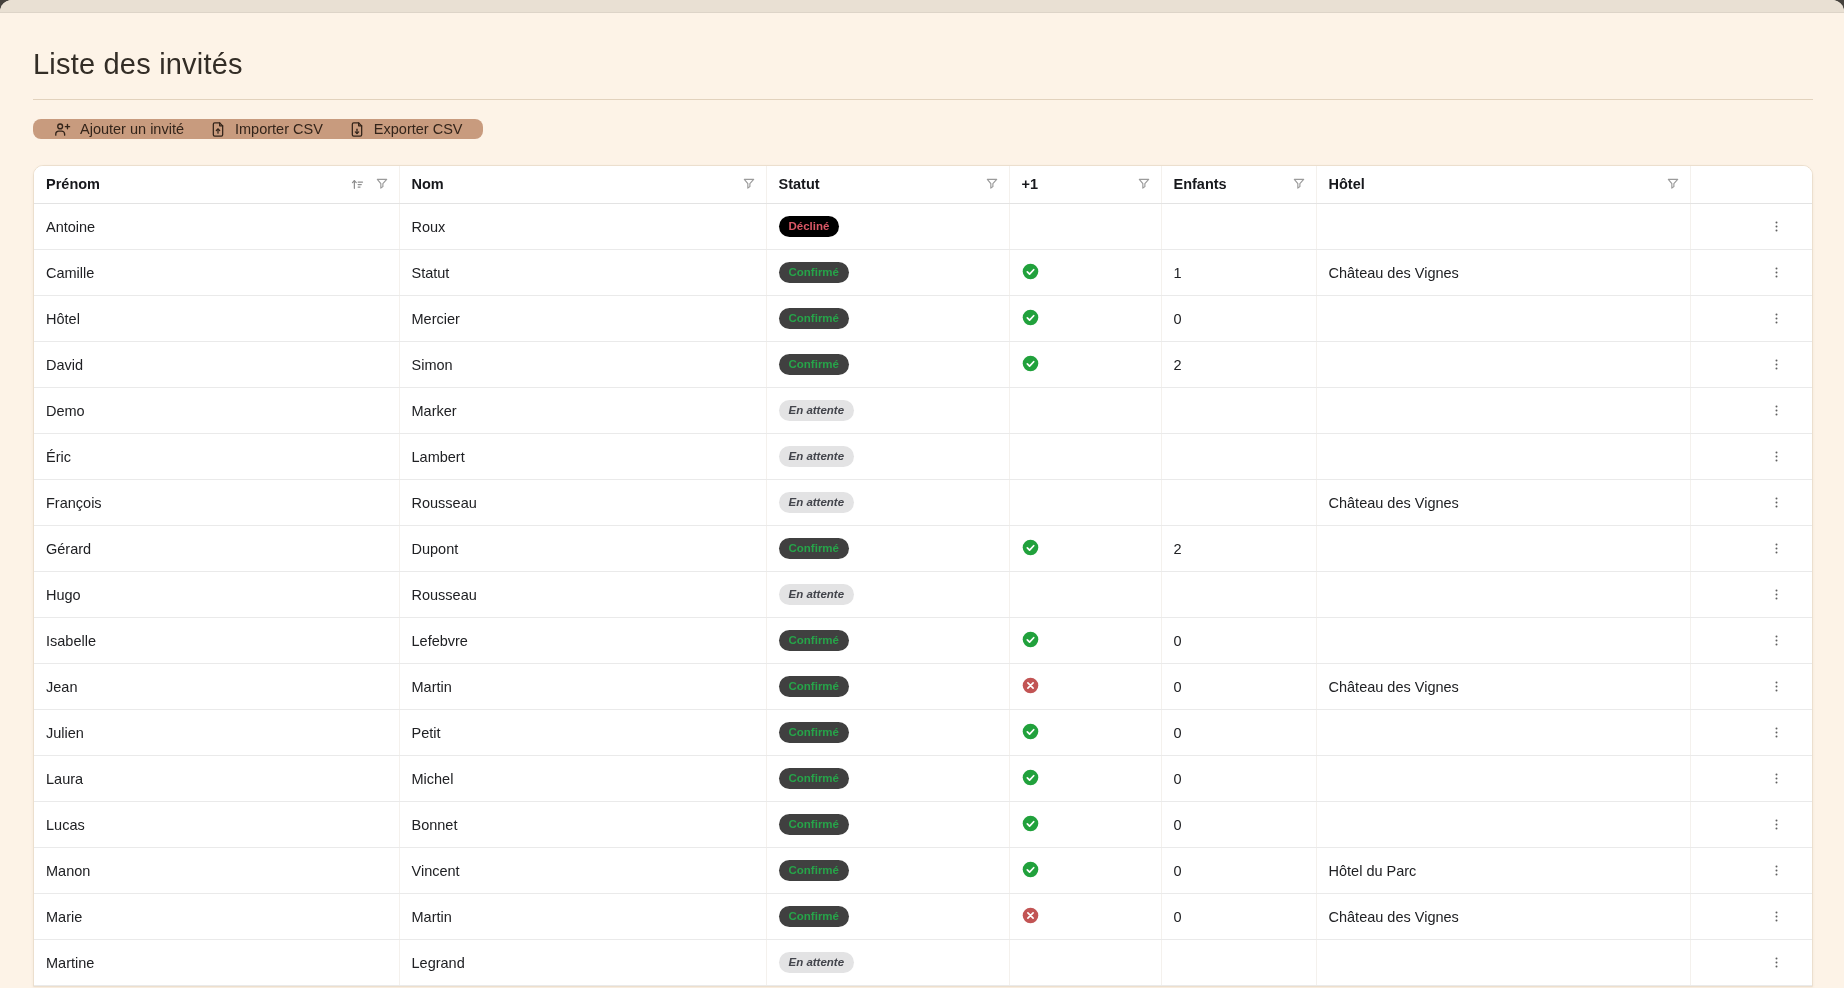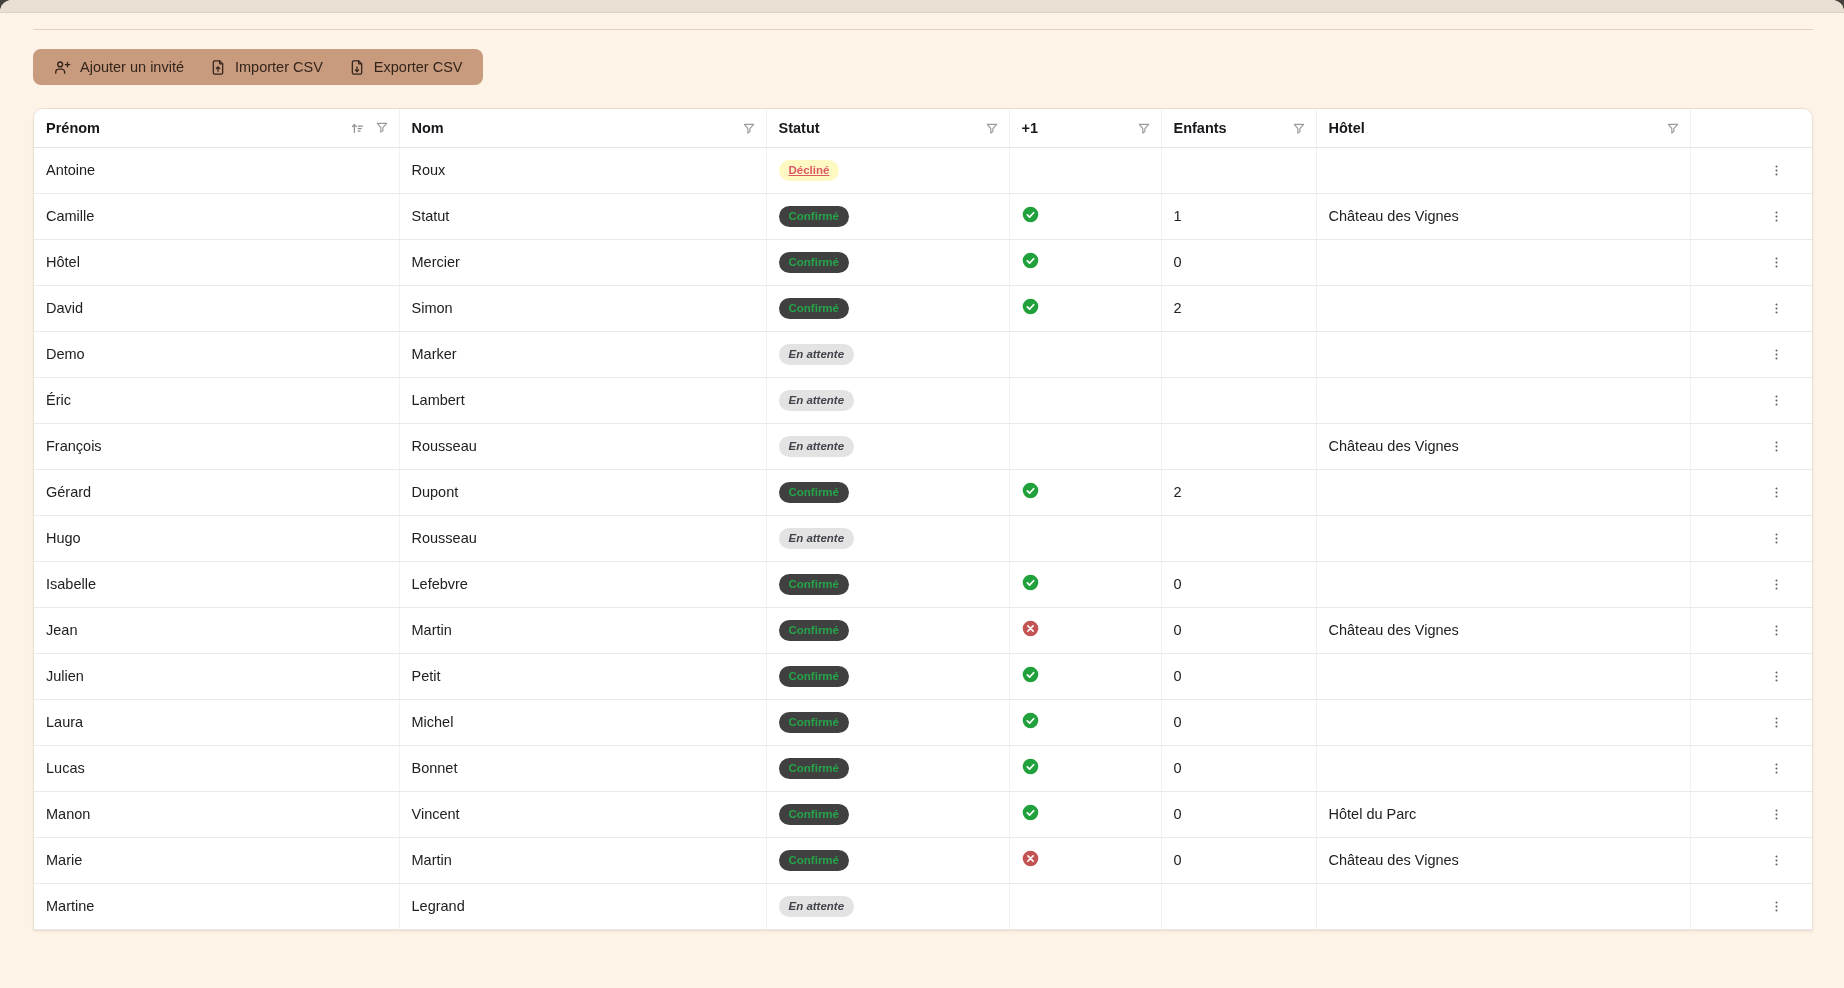--- a/index.html
+++ b/index.html
@@ -12,21 +12,21 @@
   }
   .top-strip{height:13px;background:#e9e0d3;border-bottom:1px solid rgba(0,0,0,0.05);}
   .content{padding:0 31px 0 33px;}
   .page-title{
     margin:32px 0 0 0;font-size:29px;line-height:38px;font-weight:400;
     color:#332d26;letter-spacing:.2px;
   }
   .title-divider{border:none;border-top:1px solid #e2d2bd;margin:16px 0 0 0;}
   
   .toolbar{
-    display:inline-flex;align-items:center;margin-top:19px;height:36px;
+    display:inline-flex;align-items:center;margin-top:19px;height:20px;
     background:#c89b7e;border-radius:8px;padding:0 8px;
   }
   .toolbar-btn{
     display:inline-flex;align-items:center;gap:9px;border:none;background:transparent;
     font-family:inherit;font-size:14.5px;color:#33241a;padding:0 13px;height:36px;
     cursor:pointer;white-space:nowrap;
   }
   .toolbar-btn svg{flex:0 0 auto;}
   
   .table-card{
@@ -35,44 +35,45 @@
     overflow:hidden;
   }
   table{border-collapse:collapse;table-layout:fixed;width:100%;}
   col.c1{width:365px}col.c2{width:367px}col.c3{width:243px}col.c4{width:152px}
   col.c5{width:155px}col.c6{width:374px}col.c7{width:122px}
   thead th{
     height:38px;padding:0 10px 0 12px;text-align:left;vertical-align:middle;
     font-size:14.5px;font-weight:700;color:#17181c;
     border-bottom:1px solid #e3e3e3;background:#fff;
   }
-  .th-inner{display:flex;align-items:flex-end;justify-content:space-between;gap:6px;}
+  .th-inner{display:flex;align-items:center;justify-content:space-between;gap:6px;}
   .th-icons{display:inline-flex;align-items:center;gap:10px;}
   .icon-btn{border:none;background:none;padding:0;margin:0;cursor:pointer;display:inline-flex;}
   tbody td{
     height:46px;padding:0 10px 0 12px;vertical-align:middle;
     font-size:14.5px;color:#202124;border-bottom:1px solid #eaeaea;background:#fff;
   }
   thead th:not(:last-child),tbody td:not(:last-child){border-right:1px solid #f4f1ed;}
   .badge{display:inline-block;padding:3px 10px;border-radius:999px;font-size:11.5px;
     font-weight:700;line-height:15px;white-space:nowrap;}
   .badge--confirmed{background:#404040;color:#26a449;}
-  .badge--declined{background:#fef9c3;color:#db5866;text-decoration:underline;}
+  .badge--declined{background:#000000;color:#db5866;}
   .badge--pending{background:#e3e3e4;color:#42444b;font-style:italic;}
   .plus-wrap{display:inline-flex;align-items:center;}
   .cell-actions{text-align:right;padding-right:22px;}
   .kebab{border:none;background:none;cursor:pointer;padding:4px 6px;display:inline-flex;}
 </style>
 </head>
 <body>
 
 <div class="window">
   <div class="top-strip"></div>
   <div class="content">
 
+    <h1 class="page-title">Liste des invités</h1>
     <hr class="title-divider">
 
     <div class="toolbar">
       <button class="toolbar-btn">
         <span style="display:inline-flex">
           <svg width="17" height="17" viewBox="0 0 24 24" fill="none" stroke="#33241a" stroke-width="1.9" stroke-linecap="round" stroke-linejoin="round">
               <path d="M15 20v-1.6a4.2 4.2 0 0 0-4.2-4.2H6.7a4.2 4.2 0 0 0-4.2 4.2V20"></path>
               <circle cx="8.7" cy="7.6" r="3.4"></circle>
               <line x1="19" y1="5" x2="19" y2="11"></line>
               <line x1="16" y1="8" x2="22" y2="8"></line>

